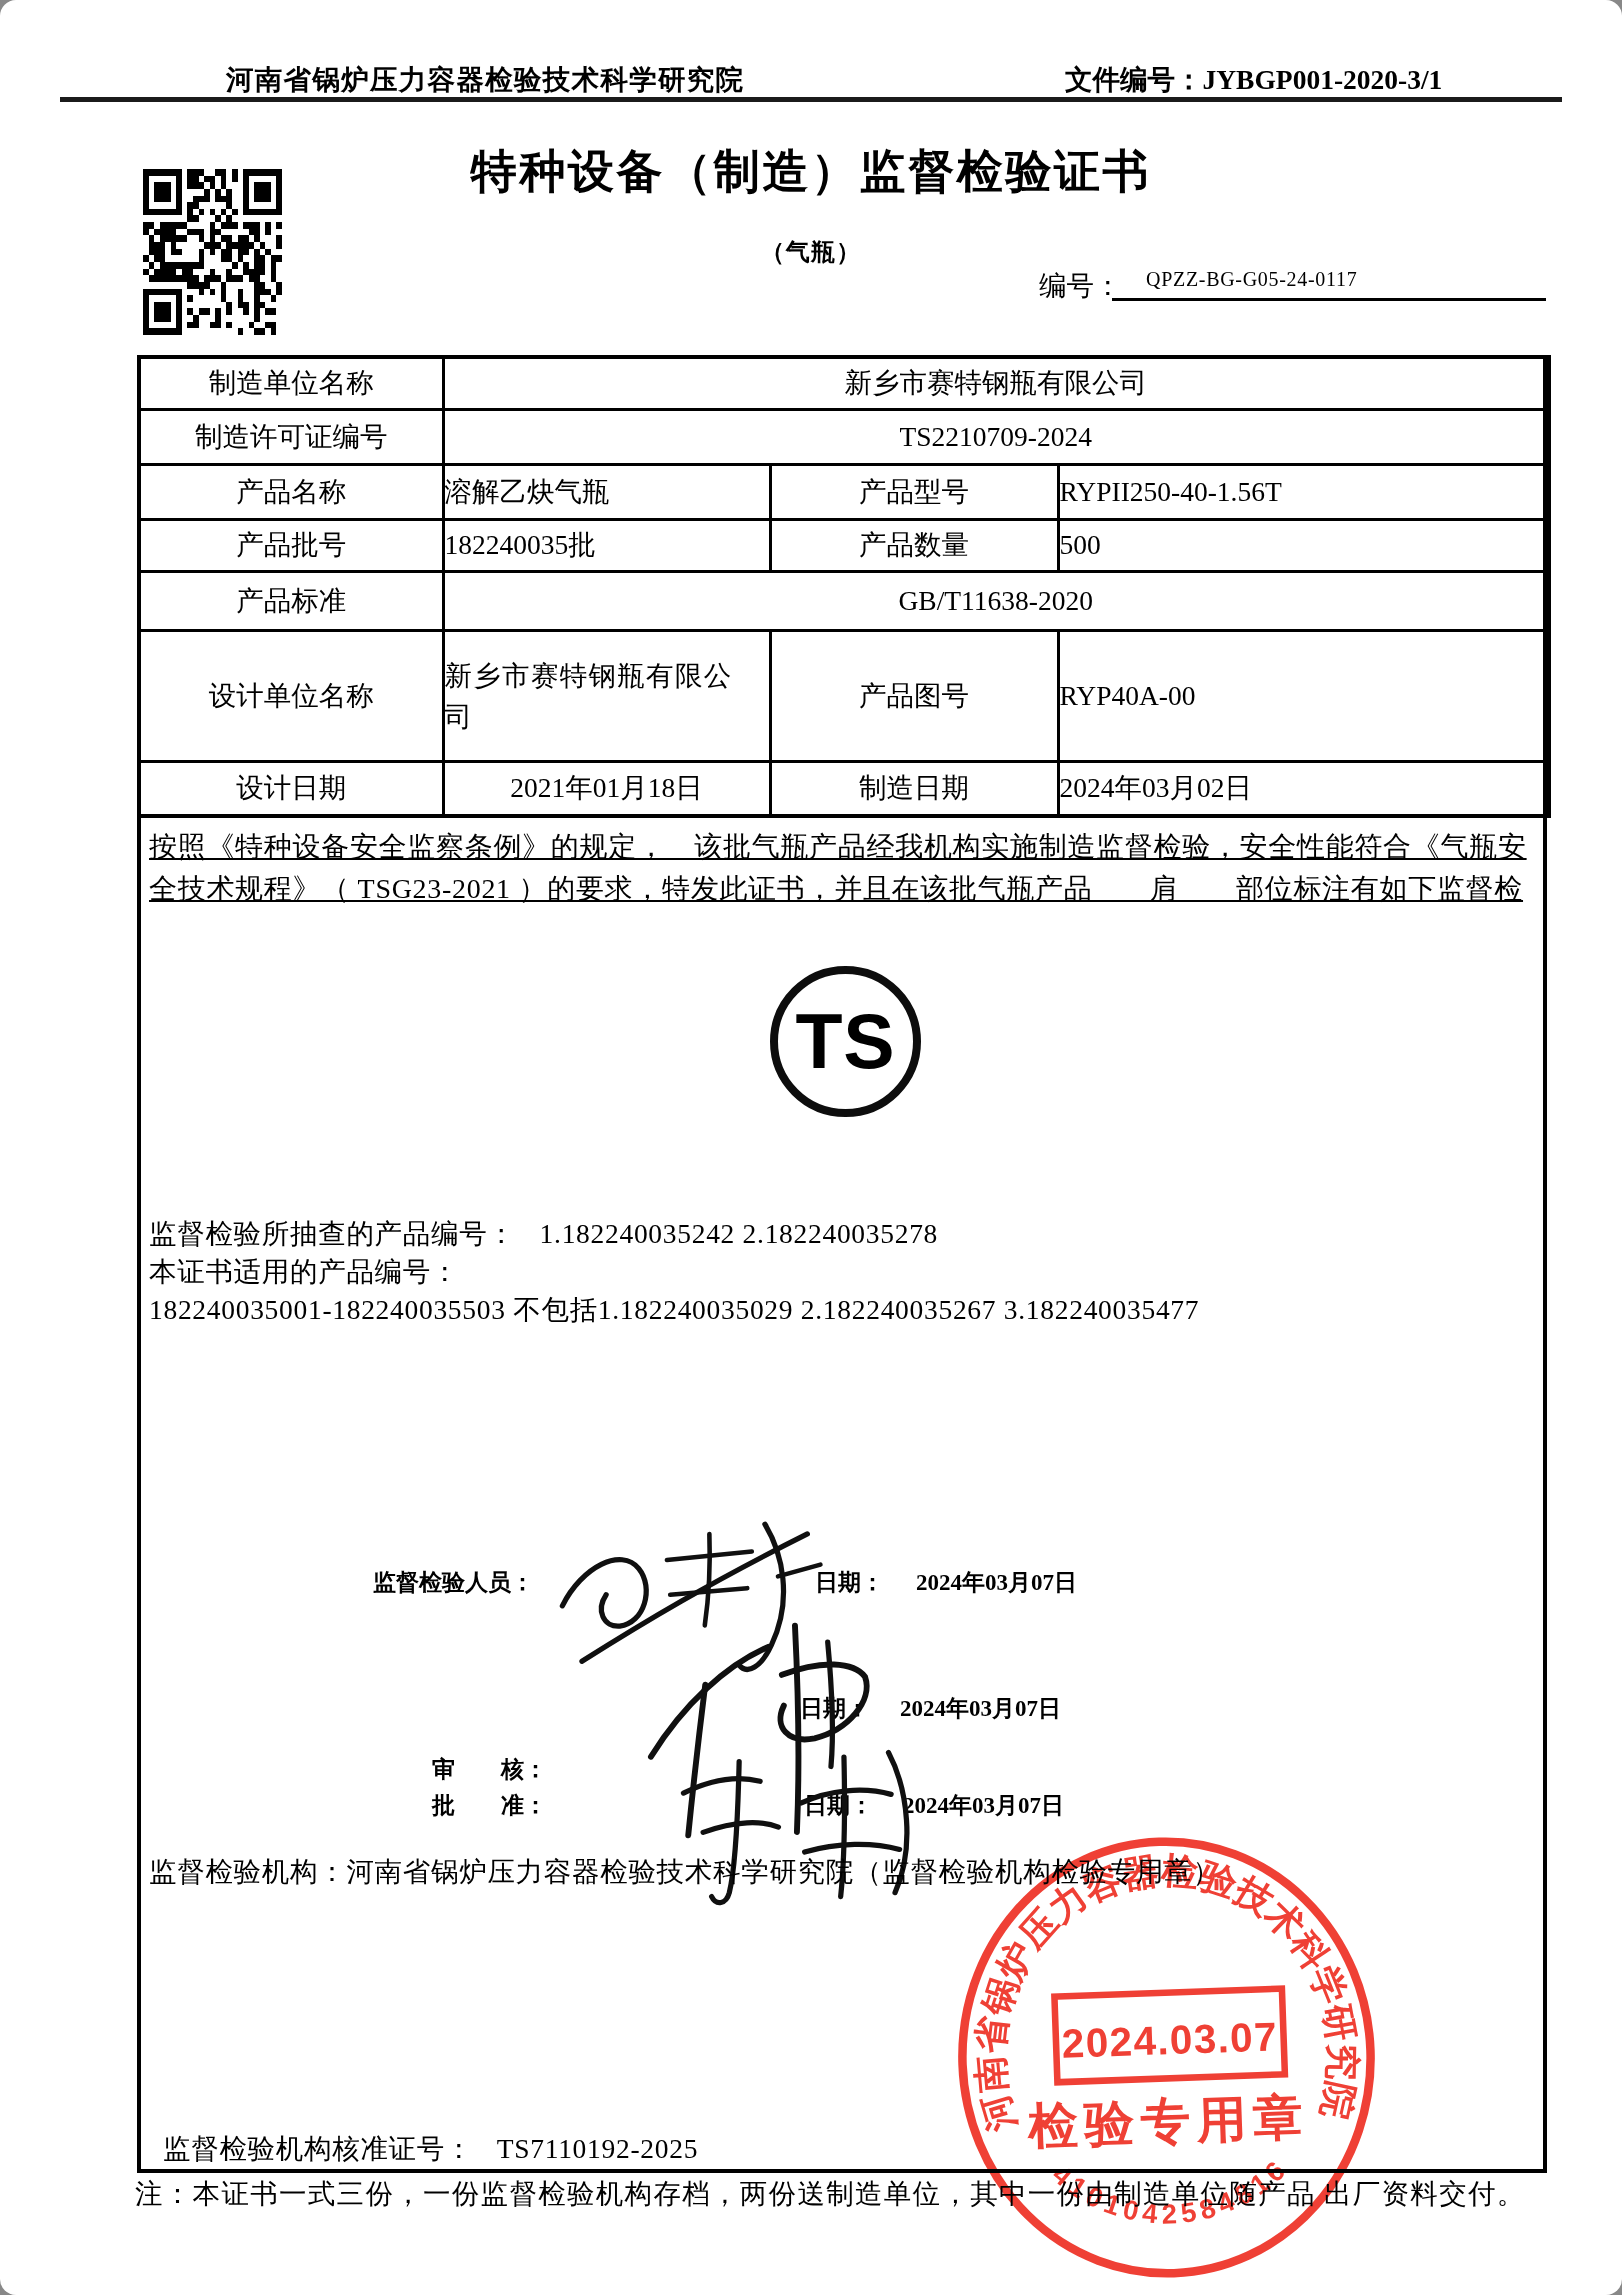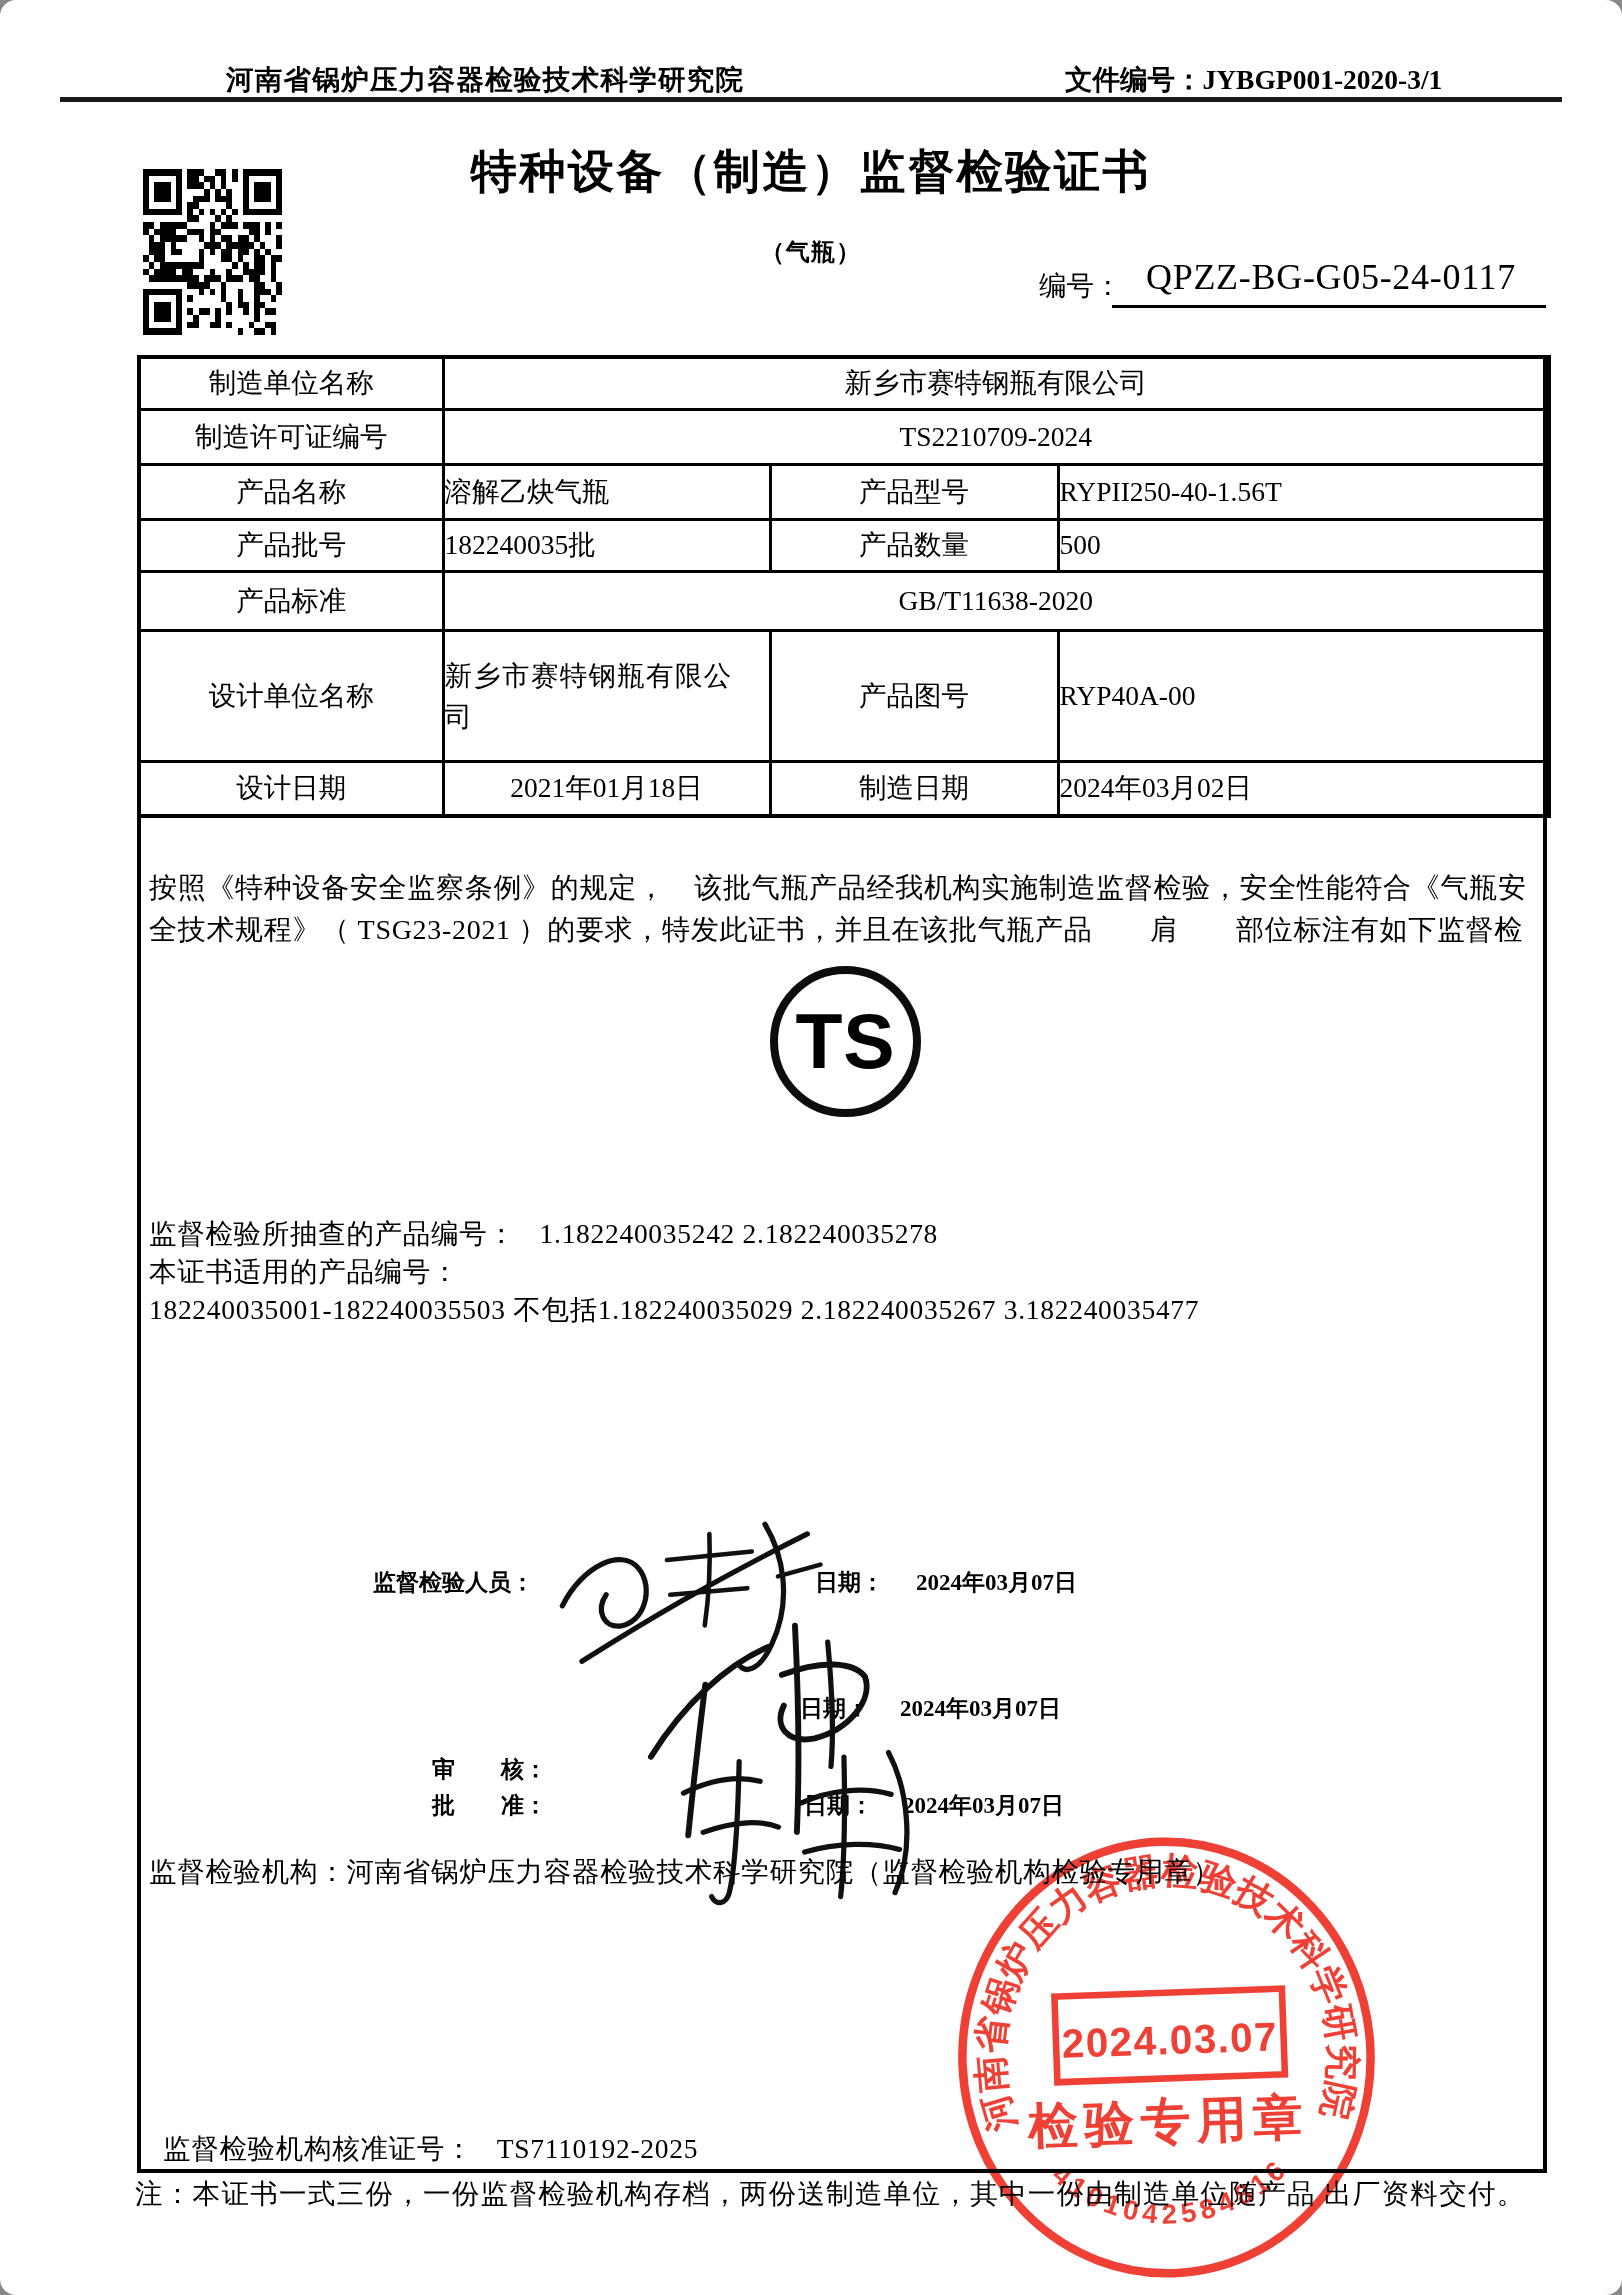--- a/index.html
+++ b/index.html
@@ -12,37 +12,37 @@
   .hdr-left{left:226px;top:62px;font-size:27.5px;font-weight:700;letter-spacing:1.3px;}
   .hdr-right{left:1065px;top:62px;font-size:27.5px;font-weight:700;}
   .hdr-rule{left:60px;top:97px;width:1502px;height:4.6px;background:#1b1b1b;}
   
   .qr{left:143px;top:169px;width:139px;height:166px;}
   .qr svg{width:100%;height:100%;}
   
   .title{left:0;top:141px;width:1622px;text-align:center;font-size:46px;font-weight:800;letter-spacing:2.6px;}
   .subtitle{left:0;top:236px;width:1622px;text-align:center;font-size:24px;font-weight:700;letter-spacing:1.3px;}
   .certno-label{left:1039px;top:268px;font-size:27.5px;}
-  .certno-value{left:1112px;top:256px;width:434px;border-bottom:3.3px solid #000;
-    padding:0 0 6.5px 34px;font-size:36px;letter-spacing:0.7px;box-sizing:border-box;}
+  .certno-value{left:1112px;top:268px;width:434px;border-bottom:3.3px solid #000;
+    padding:0 0 6.5px 34px;font-size:20px;letter-spacing:0.7px;box-sizing:border-box;}
   
   .bigbox{left:137px;top:355px;width:1410px;height:1818px;border:4.6px solid #000;box-sizing:border-box;}
   
   table.info{position:absolute;left:137px;top:355px;width:1410px;border-collapse:collapse;table-layout:fixed;}
   table.info td{border:3.3px solid #000;font-size:27.5px;vertical-align:middle;padding:0;}
   table.info{border:4.6px solid #000;}
   td.lbl{text-align:center;}
   td.ctr{text-align:center;}
   td.ctrShift{text-align:center;padding-right:170px;}
   td.pl{padding-left:14.4px;}
   td.pl2{padding-left:39px;}
   td.topleft{vertical-align:top;padding-top:9.2px;}
   .wrapnarrow{display:inline-block;width:296px;letter-spacing:1.3px;line-height:41px;}
   
-  .statement{left:149px;top:867px;width:1400px;font-size:28px;line-height:42px;letter-spacing:0.7px;}
+  .statement{left:149px;top:826px;width:1400px;font-size:28px;line-height:42px;letter-spacing:0.7px;text-decoration:underline;}
   
   .tsmark{left:770px;top:966px;width:135px;height:135px;border:8.5px solid #0d0d0d;border-radius:50%;
     text-align:center;line-height:135px;font-family:"Liberation Sans","DejaVu Sans",sans-serif;
     font-size:77px;font-weight:600;letter-spacing:0.7px;}
   
   .pnline{font-size:27.5px;letter-spacing:0.7px;white-space:nowrap;}
   .pn1{left:149px;top:1216px;}
   .pn2{left:149px;top:1254px;}
   .pn3{left:149px;top:1292px;}
   .pn-gap{margin-left:24px;}

